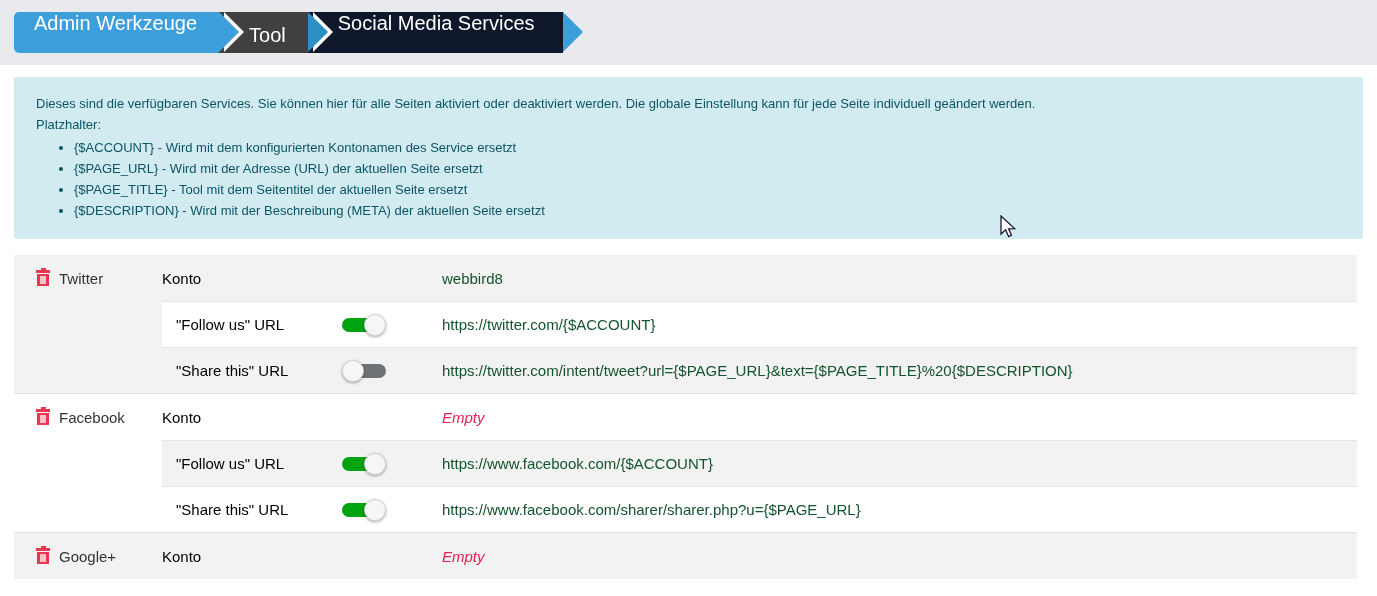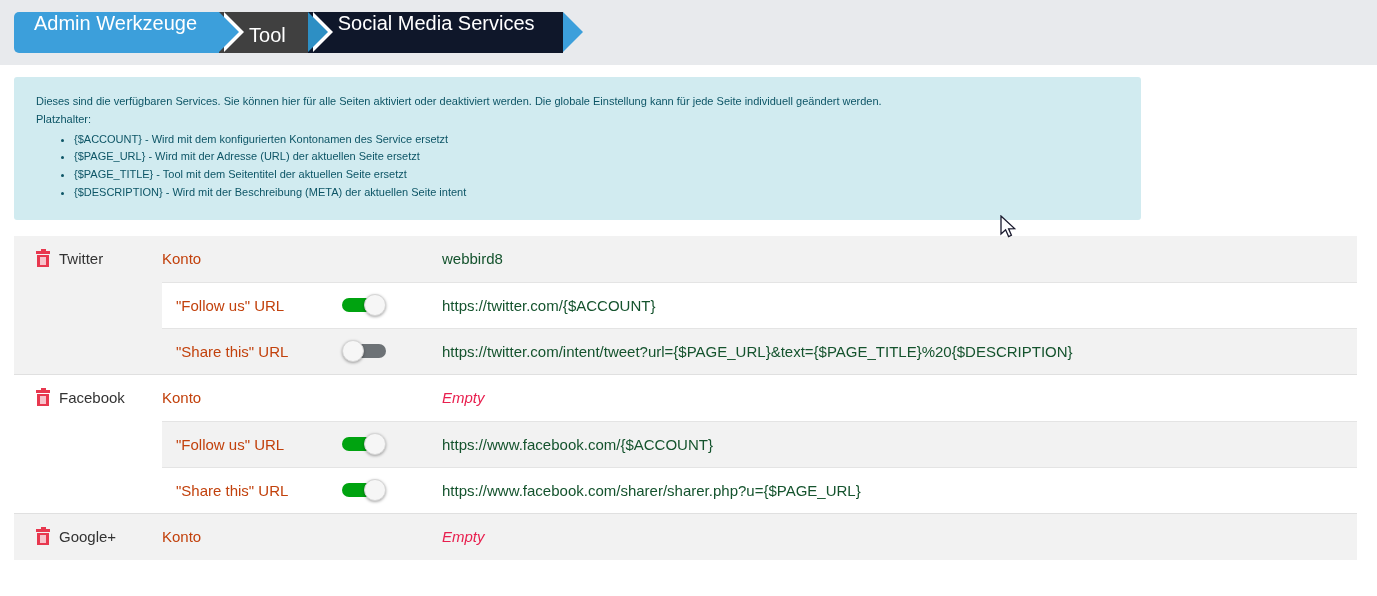--- a/index.html
+++ b/index.html
@@ -76,26 +76,26 @@
     top: 0;
     width: 0; height: 0;
     border-top: 20.5px solid transparent;
     border-bottom: 20.5px solid transparent;
     border-left: 20px solid #3c9fdb;
   }
 
   
   .info-box {
     margin: 12px 14px 0 14px;
-    width: 1127px;
+    width: 1349px;
     background: #d1ebf0;
     border-radius: 3px;
     padding: 16px 22px 18px 22px;
     color: #0d5566;
-    font-size: 11px;
+    font-size: 13px;
     line-height: 1.62;
   }
   .info-box ul {
     margin: 2px 0 0 0;
     padding-left: 38px;
     list-style: disc;
   }
   .info-box li { margin: 0; padding: 0; }
 
   
@@ -120,21 +120,21 @@
     flex: 0 0 148px;
     display: flex;
     align-items: center;
     gap: 9px;
     padding-left: 22px;
     color: #333333;
   }
   .col-label {
     width: 180px;
     flex: 0 0 180px;
-    color: #c2410c;
+    color: #000000;
   }
   .col-toggle {
     width: 100px;
     flex: 0 0 100px;
     display: flex;
     align-items: center;
   }
   .col-value {
     flex: 1 1 auto;
     min-width: 0;
@@ -284,21 +284,21 @@
   </div>
 </div>
 
 <div class="info-box">
   <div>Dieses sind die verfügbaren Services. Sie können hier für alle Seiten aktiviert oder deaktiviert werden. Die globale Einstellung kann für jede Seite individuell geändert werden.</div>
   <div>Platzhalter:</div>
   <ul>
     <li>{$ACCOUNT} - Wird mit dem konfigurierten Kontonamen des Service ersetzt</li>
     <li>{$PAGE_URL} - Wird mit der Adresse (URL) der aktuellen Seite ersetzt</li>
     <li>{$PAGE_TITLE} - Tool mit dem Seitentitel der aktuellen Seite ersetzt</li>
-    <li>{$DESCRIPTION} - Wird mit der Beschreibung (META) der aktuellen Seite intent</li>
+    <li>{$DESCRIPTION} - Wird mit der Beschreibung (META) der aktuellen Seite ersetzt</li>
   </ul>
 </div>
 
 <div class="services">
 
   <div class="service-block shade">
     <div class="row head">
       <div class="col-service">
         <span class="trash-icon">
           <span class="handle"></span>

